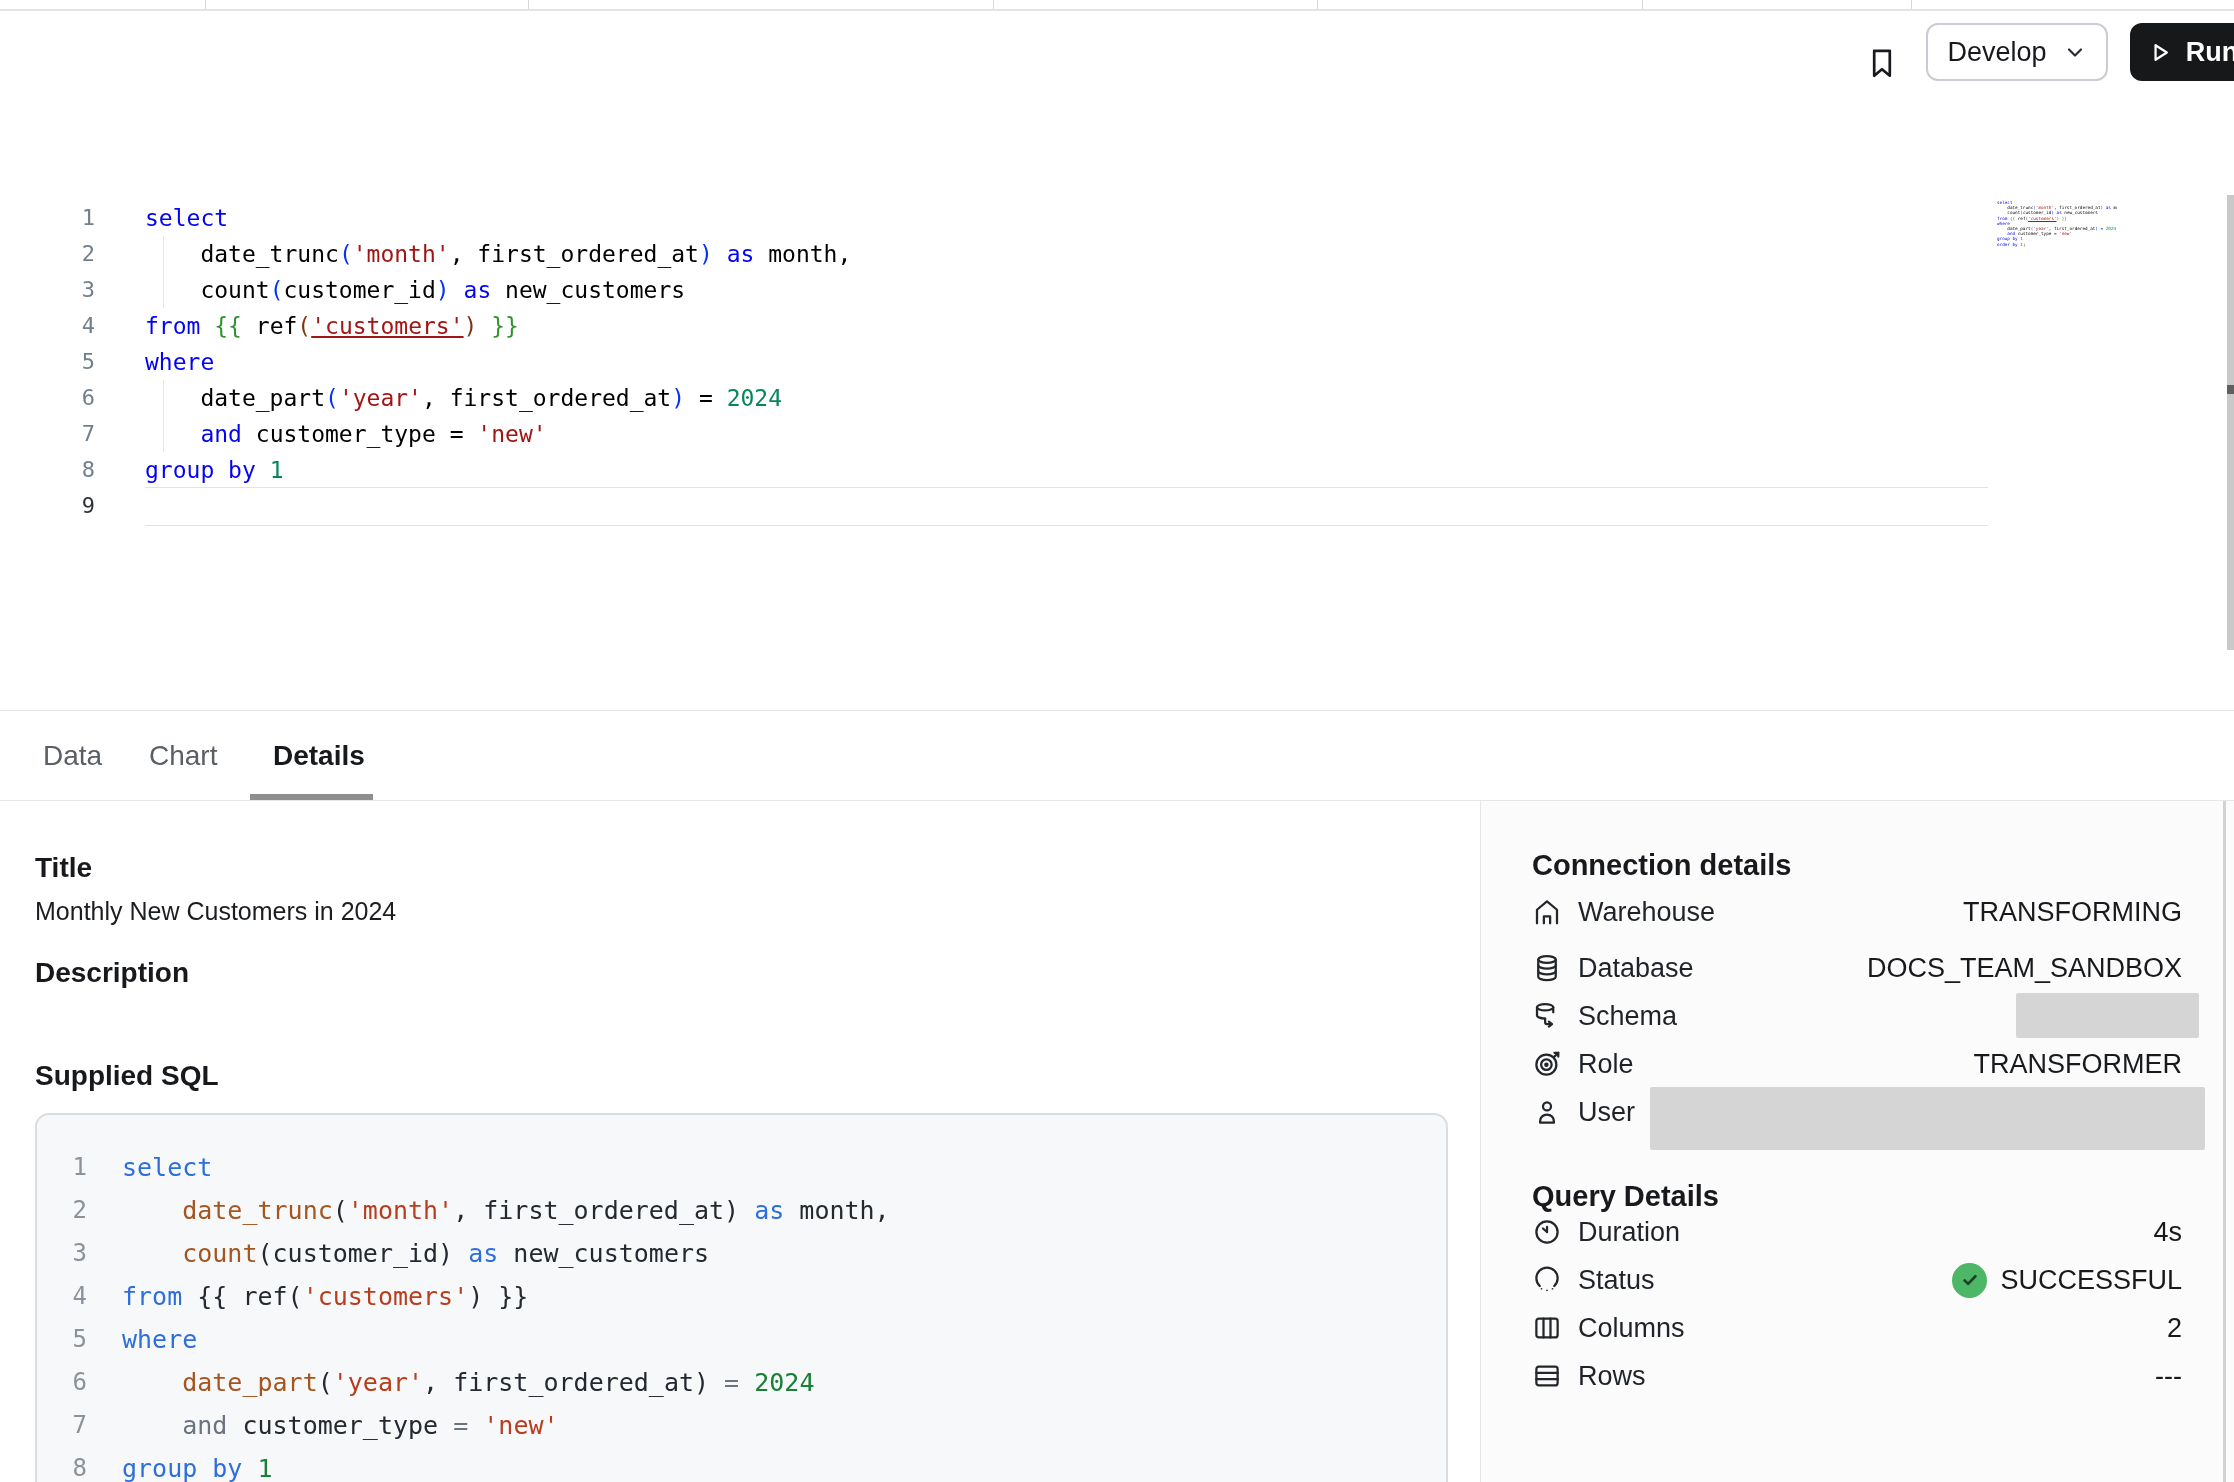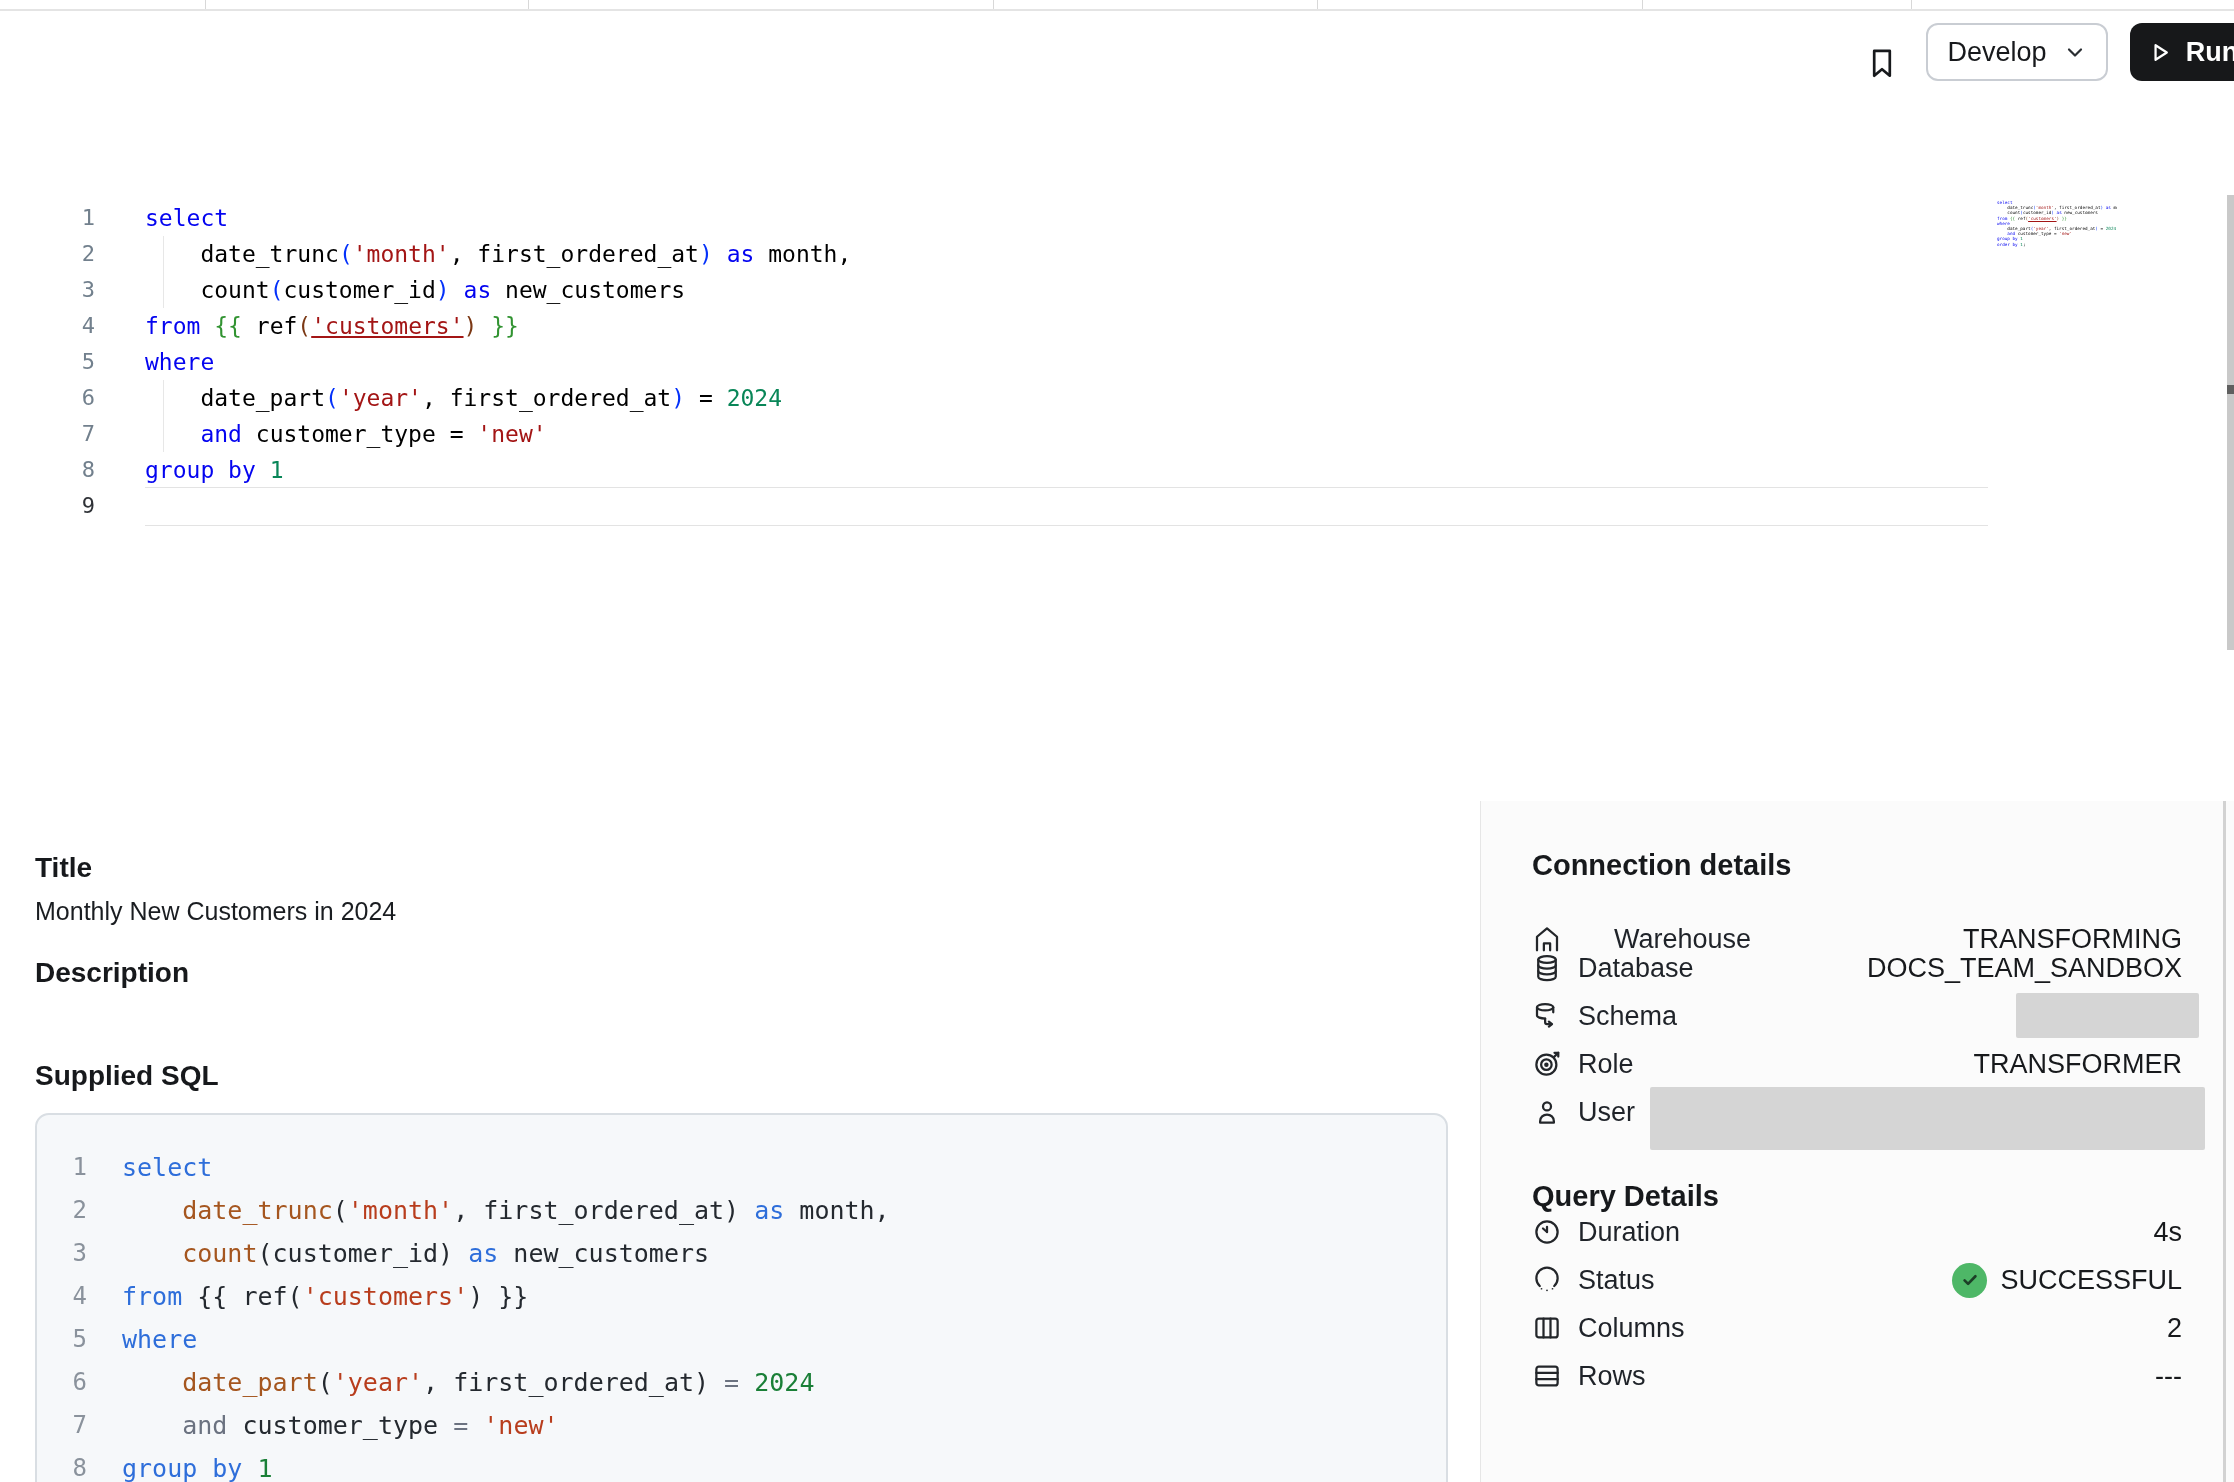--- a/index.html
+++ b/index.html
@@ -160,20 +160,26 @@
         <div class="cl"><span style="color: rgb(4, 4, 240);">where</span></div>
         <div class="cl"><span style="color: rgb(0, 0, 0);">    date_part</span><span style="color: rgb(4, 49, 250);">(</span><span style="color: rgb(163, 21, 21);">'year'</span><span style="color: rgb(0, 0, 0);">, first_ordered_at</span><span style="color: rgb(4, 49, 250);">)</span><span style="color: rgb(0, 0, 0);"> = </span><span style="color: rgb(9, 134, 88);">2024</span></div>
         <div class="cl"><span style="color: rgb(0, 0, 0);">    </span><span style="color: rgb(4, 4, 240);">and</span><span style="color: rgb(0, 0, 0);"> customer_type = </span><span style="color: rgb(163, 21, 21);">'new'</span></div>
         <div class="cl"><span style="color: rgb(4, 4, 240);">group by</span><span style="color: rgb(0, 0, 0);"> </span><span style="color: rgb(9, 134, 88);">1</span></div>
         <div class="cl"><span style="color: rgb(4, 4, 240);">order by</span><span style="color: rgb(0, 0, 0);"> </span><span style="color: rgb(9, 134, 88);">1</span><span style="color: rgb(0, 0, 0);">;</span></div>
       </div>
     <div class="scrollbar-track"></div>
     <div class="scroll-marker"></div>
   </div>
 
+  <div class="tabsbar">
+    <button class="tab" style="left:37px;">Data</button>
+    <button class="tab" style="left:143px;">Chart</button>
+    <button class="tab active" style="left:267px;">Details</button>
+    <div class="tab-underline"></div>
+  </div>
 
   <div class="h-sec" style="left:35px;top:852px;">Title</div>
   <div class="t-body" style="left:35px;top:897px;">Monthly New Customers in 2024</div>
   <div class="h-sec" style="left:35px;top:957px;">Description</div>
   <div class="h-sec" style="left:35px;top:1060px;">Supplied SQL</div>
 
   <div class="sql-block">
     <div class="sgut" id="sqlGutter">
         <div class="ln">1</div>
         <div class="ln">2</div>
@@ -192,21 +198,21 @@
         <div class="cl"><span style="color: rgb(46, 110, 218);">where</span></div>
         <div class="cl"><span style="color: rgb(36, 41, 47);">    </span><span style="color: rgb(165, 86, 31);">date_part</span><span style="color: rgb(36, 41, 47);">(</span><span style="color: rgb(184, 61, 29);">'year'</span><span style="color: rgb(36, 41, 47);">, first_ordered_at</span><span style="color: rgb(36, 41, 47);">) </span><span style="color: rgb(107, 114, 128);">=</span><span style="color: rgb(36, 41, 47);"> </span><span style="color: rgb(26, 127, 55);">2024</span></div>
         <div class="cl"><span style="color: rgb(36, 41, 47);">    </span><span style="color: rgb(107, 114, 128);">and</span><span style="color: rgb(36, 41, 47);"> customer_type </span><span style="color: rgb(107, 114, 128);">=</span><span style="color: rgb(36, 41, 47);"> </span><span style="color: rgb(184, 61, 29);">'new'</span></div>
         <div class="cl"><span style="color: rgb(46, 110, 218);">group by</span><span style="color: rgb(36, 41, 47);"> </span><span style="color: rgb(26, 127, 55);">1</span></div>
       </div>
   </div>
 
   <div class="right-panel"></div>
   <div class="panel-h" style="left:1532px;top:849px;">Connection details</div>
   <div id="connRows">
-      <div class="drow" style="top: 915px; gap: 36px;">
+      <div class="drow" style="top: 888px;">
         <span class="ic">
           <svg width="30" height="30" viewBox="0 0 24 24" fill="none" stroke="currentColor" stroke-width="1.8" stroke-linecap="round" stroke-linejoin="round">
             <path d="M4 21V10.2L12 3.5l8 6.7V21"></path>
             <path d="M9.5 21v-5.5h5V21"></path>
           </svg>
         </span>
         <span class="lbl">Warehouse</span>
         <span class="val">
           <span>TRANSFORMING</span>
         </span>

